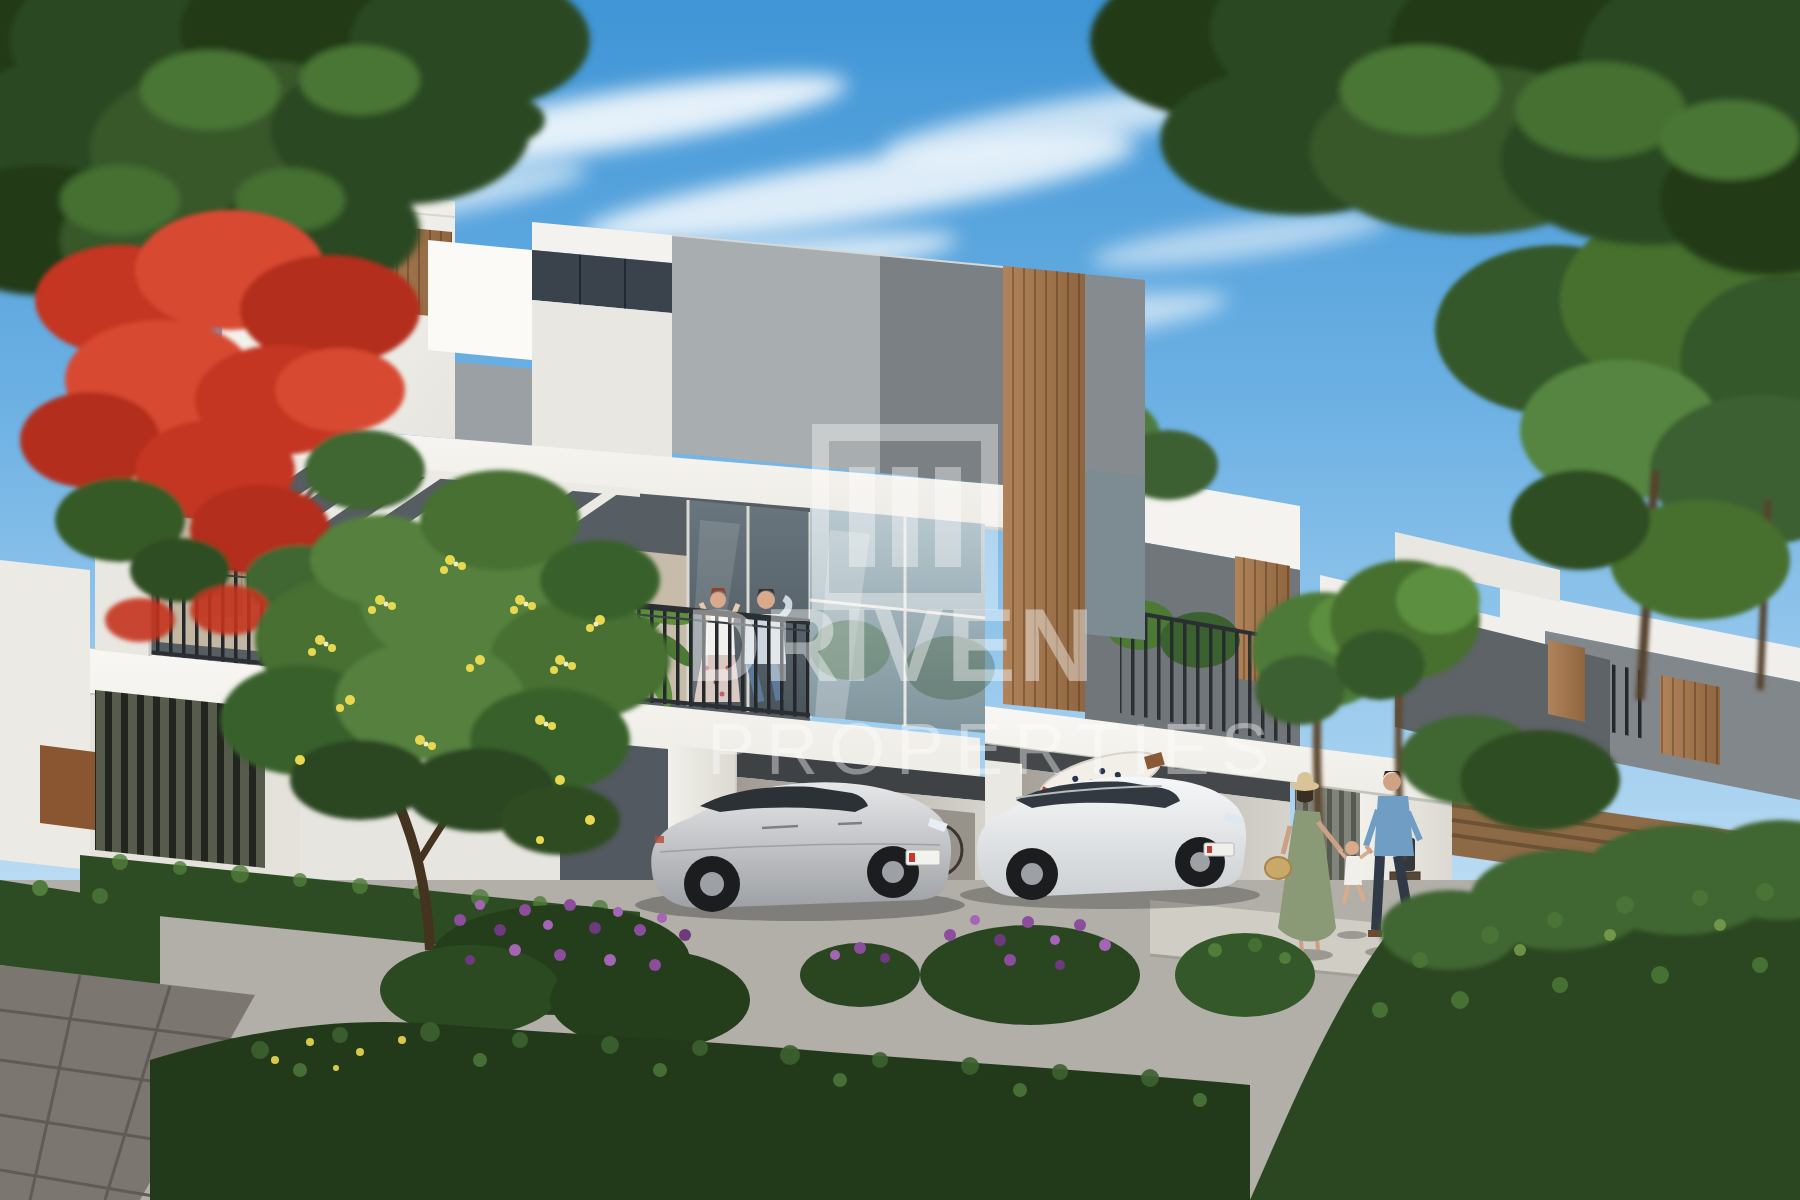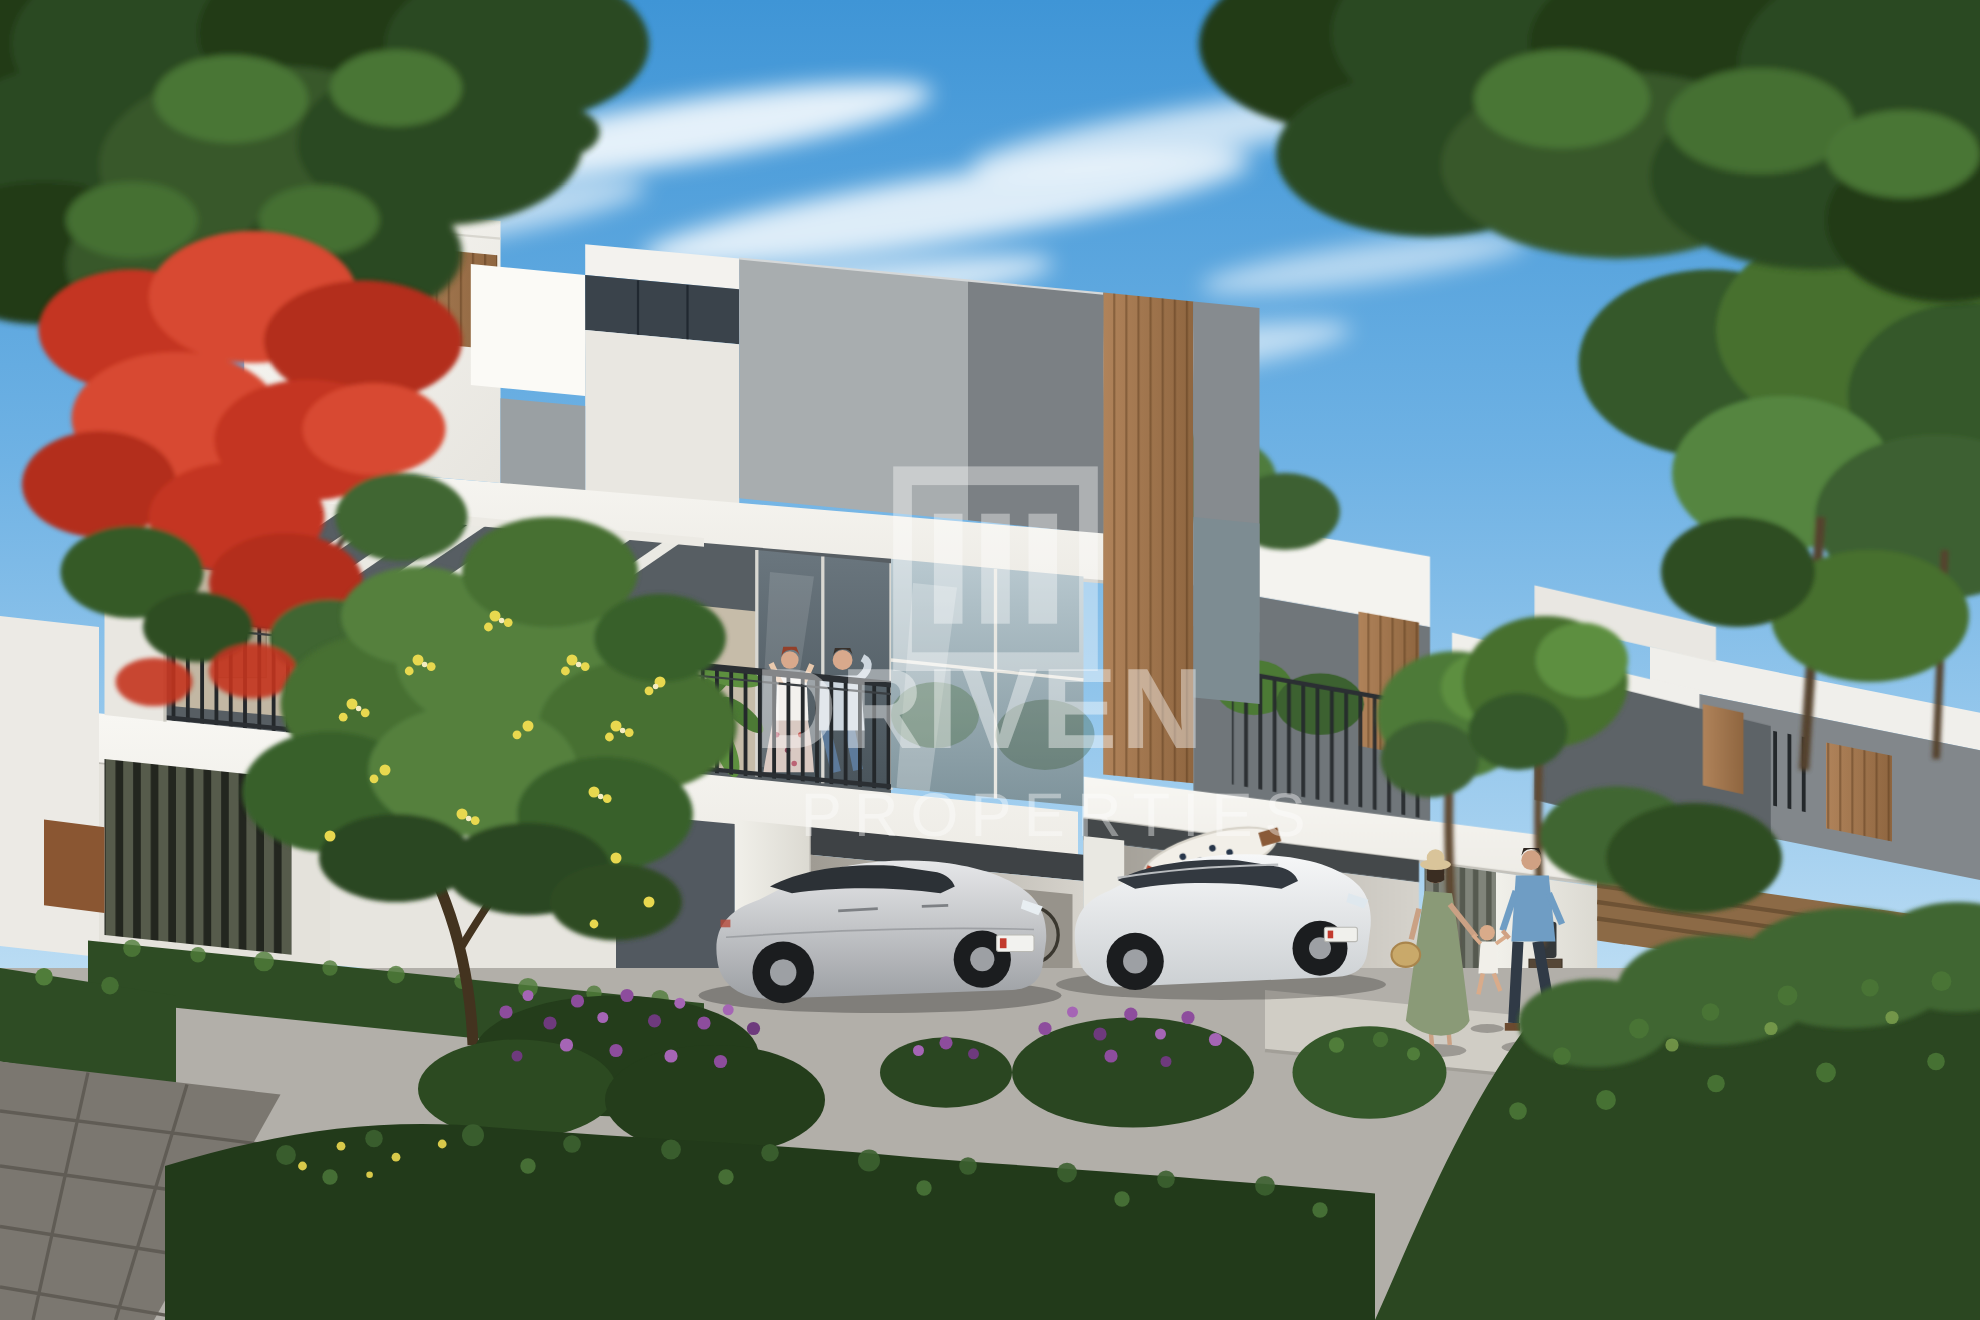--- a/index.html
+++ b/index.html
@@ -7,21 +7,21 @@
          font-family:"Liberation Sans","DejaVu Sans",sans-serif;}
   #stage svg{position:absolute;left:0;top:0;}
   
   .wm{position:absolute;left:0;top:0;width:1488px;height:1200px;pointer-events:none;}
   .wm-logo{position:absolute;left:812px;top:424px;width:152px;height:152px;
            border:17px solid rgba(255,255,255,0.38);}
   .wm-logo i{position:absolute;top:26px;width:26px;height:100px;background:rgba(255,255,255,0.38);}
   .wm-logo .b1{left:20px}.wm-logo .b2{left:63px}.wm-logo .b3{left:106px}
   .wm-title{position:absolute;left:686px;top:586px;font-weight:bold;font-size:104px;
             letter-spacing:3px;color:rgba(255,255,255,0.42);white-space:nowrap;}
-  .wm-sub{position:absolute;left:728px;top:708px;font-size:56px;letter-spacing:11px;
+  .wm-sub{position:absolute;left:707px;top:708px;font-size:72px;letter-spacing:11px;
           color:rgba(255,255,255,0.40);white-space:nowrap;}
   .plaque-num{font-weight:bold;fill:#ece8de;}
 </style>
 </head>
 <body>
 
 <div id="stage">
 <svg width="1800" height="1200" viewBox="0 0 1800 1200">
   <defs>
     <linearGradient id="skyGrad" x1="0" y1="0" x2="0" y2="1">

